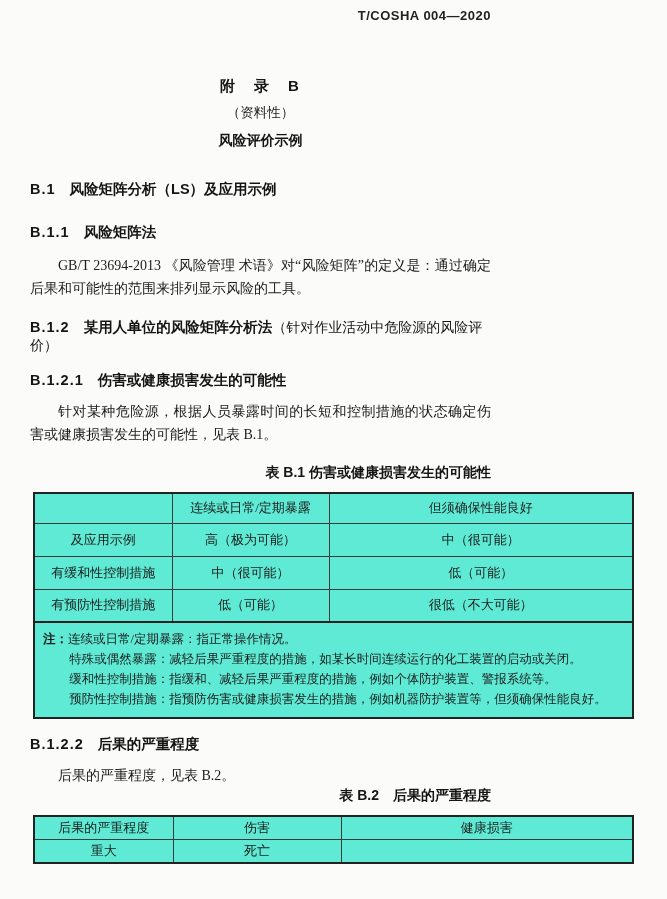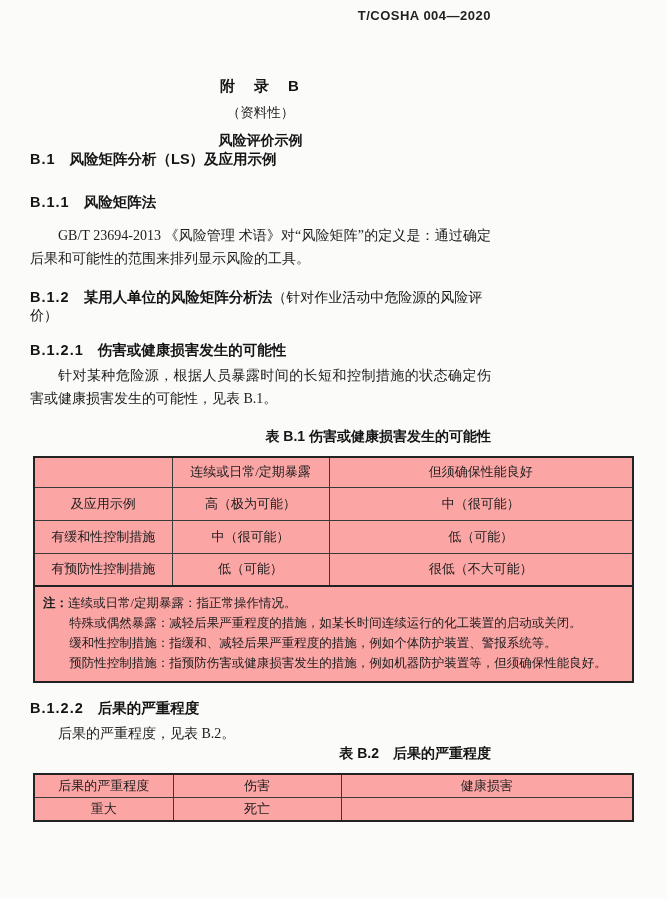--- a/index.html
+++ b/index.html
@@ -51,28 +51,28 @@
   }
   
   .sec-heading {
     font-family: "Liberation Sans", "DejaVu Sans", sans-serif;
     font-weight: bold;
     font-size: 14.5px;
     color: #151515;
   }
   .sec-heading .sec-num { margin-right: 14px; letter-spacing: 1px; }
   .sec-heading .paren { font-weight: normal; font-family: "Liberation Serif", "DejaVu Serif", serif; font-size: 14px; }
-  .h-b1    { }
+  .h-b1    { margin-top: 30px; }
   .h-b11   { margin-top: 24px; }
   .h-b12   { margin-top: 18px; }
   .h-b121  { margin-top: 16px; }
   .h-b122  { margin-top: 16px; }
   
   .para {
-    margin-top: 4px;
+    margin-top: 10px;
     font-size: 14px;
     line-height: 23px;
     text-align: justify;
     text-indent: 2em;
     color: #1c1c1c;
   }
   .para-tight { margin-top: 12px; }
   
   .tbl-caption {
     text-align: right;
@@ -84,21 +84,21 @@
   .cap-b1 { margin-top: 18px; }
   .cap-b2 { }
   
   table.std {
     border-collapse: collapse;
     width: 599px;
     margin: 10px 0 0 3px;
     table-layout: fixed;
     font-size: 13px;
     color: #1c1c1c;
-    background: #fca5a5;
+    background: #5eead4;
   }
   table.std th, table.std td {
     border: 1px solid #3a3a3a;
     text-align: center;
     vertical-align: middle;
     padding: 2px 4px;
     font-weight: normal;
   }
   table.std { border: 2px solid #222; }
   table.b1 col.c1 { width: 138px; }

